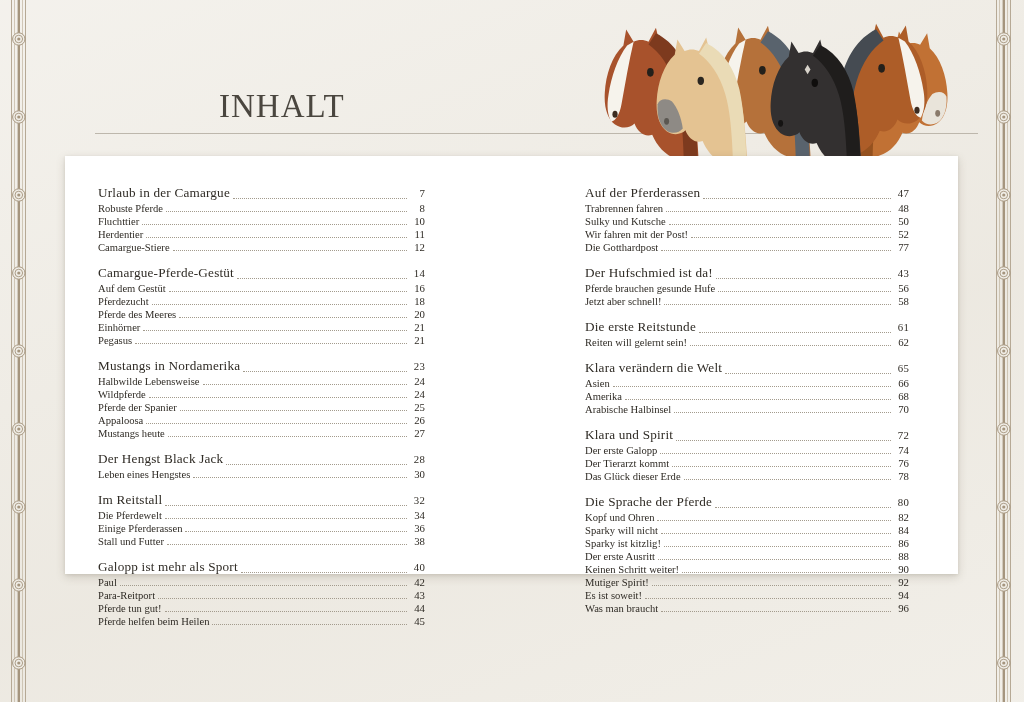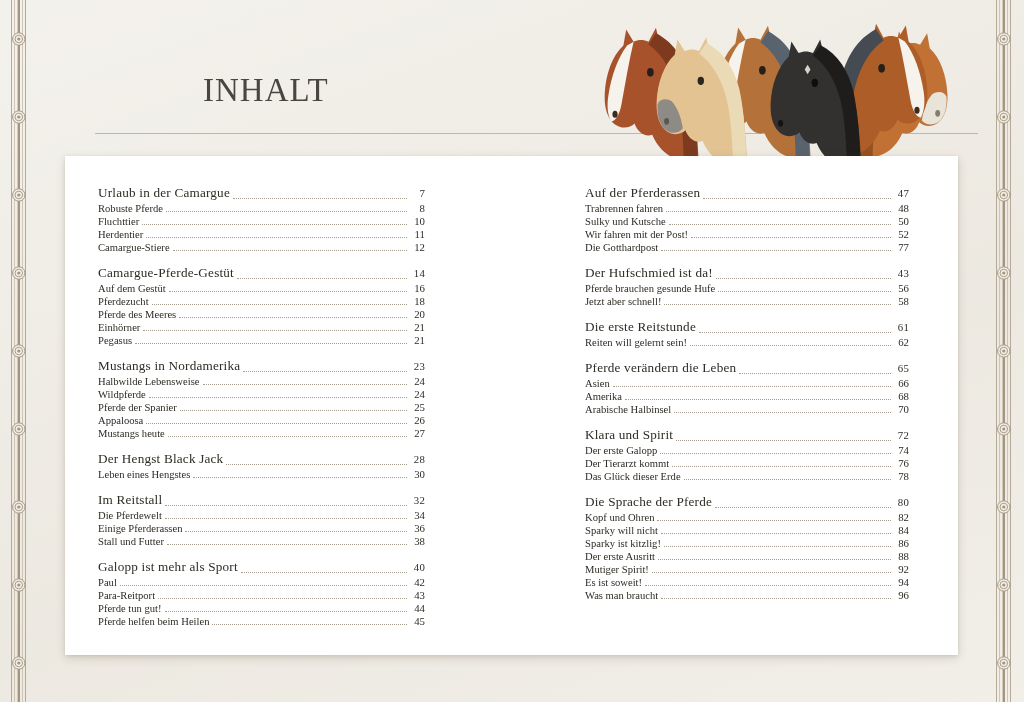--- a/index.html
+++ b/index.html
@@ -9,29 +9,29 @@
     background-image:linear-gradient(160deg, rgba(255,255,255,.25), rgba(210,202,188,.12) 60%, rgba(255,255,255,.1));
     font-family:"Liberation Serif","DejaVu Serif",serif;
     color:#2f2b25;
   }
   .border-strip{position:absolute;top:0;height:702px;width:20px;}
   .border-strip.left{left:9px;}
   .border-strip.right{right:10px;}
   .page-title{
     position:absolute;left:203px;top:72px;
     font-size:33px;letter-spacing:1px;color:#4a463f;
-    font-weight:normal;margin:0;
+    font-weight:normal;margin:16px;
   }
   .title-rule{
     position:absolute;left:95px;top:133px;width:883px;height:1px;
     background:#bdb7ac;
   }
   .horses{position:absolute;left:598px;top:18px;width:350px;height:142px;}
   .panel{
-    position:absolute;left:65px;top:156px;width:893px;height:499px;
+    position:absolute;left:65px;top:156px;width:893px;height:418px;
     background:#ffffff;
     box-shadow:0 3px 9px rgba(90,80,60,.20), 0 1px 3px rgba(90,80,60,.12);
   }
   .toc-col{position:absolute;top:28px;}
   .toc-col.c1{left:33px;width:327px;}
   .toc-col.c2{left:520px;width:324px;}
   .sec{margin-bottom:10px;}
   .trow{display:flex;align-items:baseline;}
   .hrow{font-size:13.2px;line-height:18px;letter-spacing:.2px;}
   .irow{font-size:10.6px;line-height:13px;justify-content:flex-end;}
@@ -329,21 +329,21 @@
           <span class="pg">61</span>
         </div>
         <div class="trow irow">
           <span class="lbl">Reiten will gelernt sein!</span>
           <span class="dots"></span>
           <span class="pg">62</span>
         </div>
       </div>
       <div class="sec">
         <div class="trow hrow">
-          <span class="lbl">Pferde verändern die Leben</span>
+          <span class="lbl">Klara verändern die Welt</span>
           <span class="dots"></span>
           <span class="pg">65</span>
         </div>
         <div class="trow irow">
           <span class="lbl">Asien</span>
           <span class="dots"></span>
           <span class="pg">66</span>
         </div>
         <div class="trow irow">
           <span class="lbl">Amerika</span>
@@ -396,20 +396,25 @@
         </div>
         <div class="trow irow">
           <span class="lbl">Sparky ist kitzlig!</span>
           <span class="dots"></span>
           <span class="pg">86</span>
         </div>
         <div class="trow irow">
           <span class="lbl">Der erste Ausritt</span>
           <span class="dots"></span>
           <span class="pg">88</span>
+        </div>
+        <div class="trow irow">
+          <span class="lbl">Keinen Schritt weiter!</span>
+          <span class="dots"></span>
+          <span class="pg">90</span>
         </div>
         <div class="trow irow">
           <span class="lbl">Mutiger Spirit!</span>
           <span class="dots"></span>
           <span class="pg">92</span>
         </div>
         <div class="trow irow">
           <span class="lbl">Es ist soweit!</span>
           <span class="dots"></span>
           <span class="pg">94</span>

